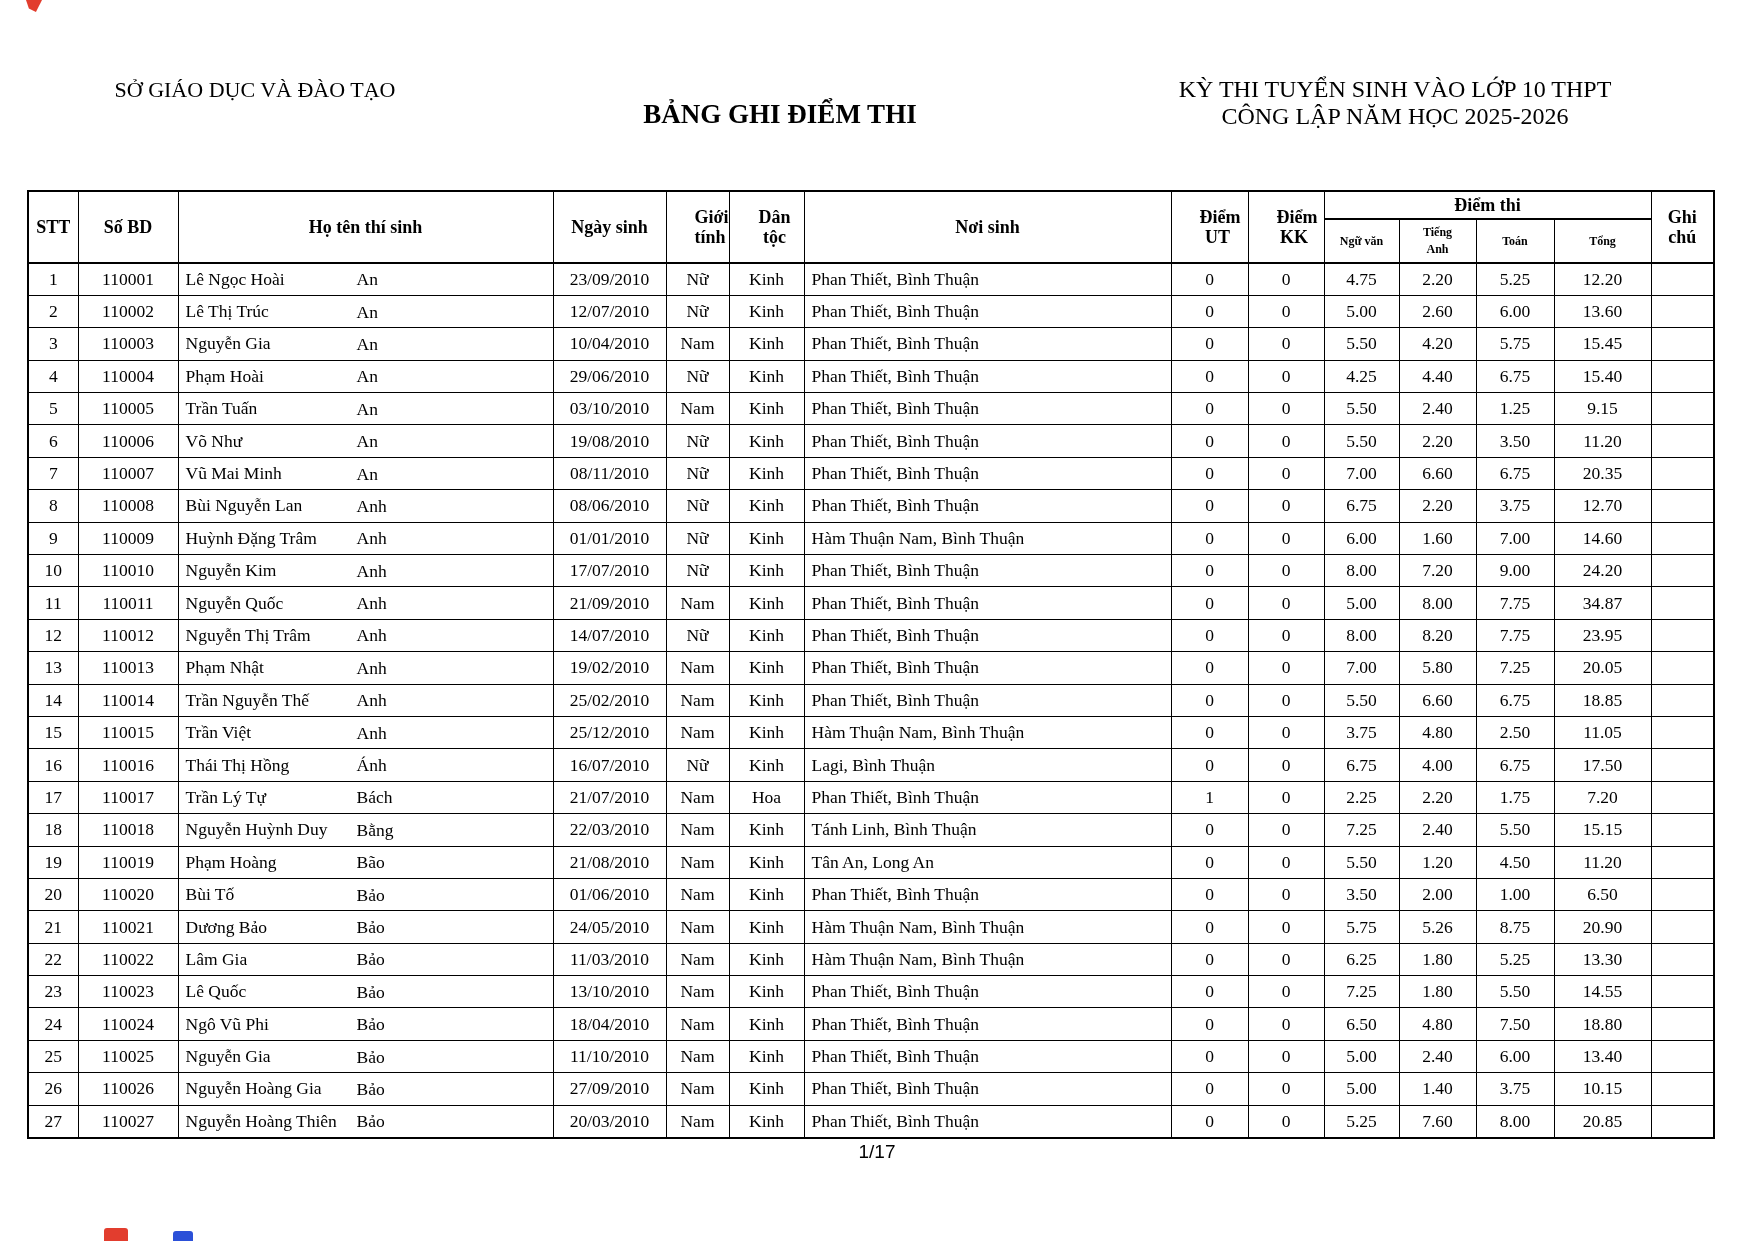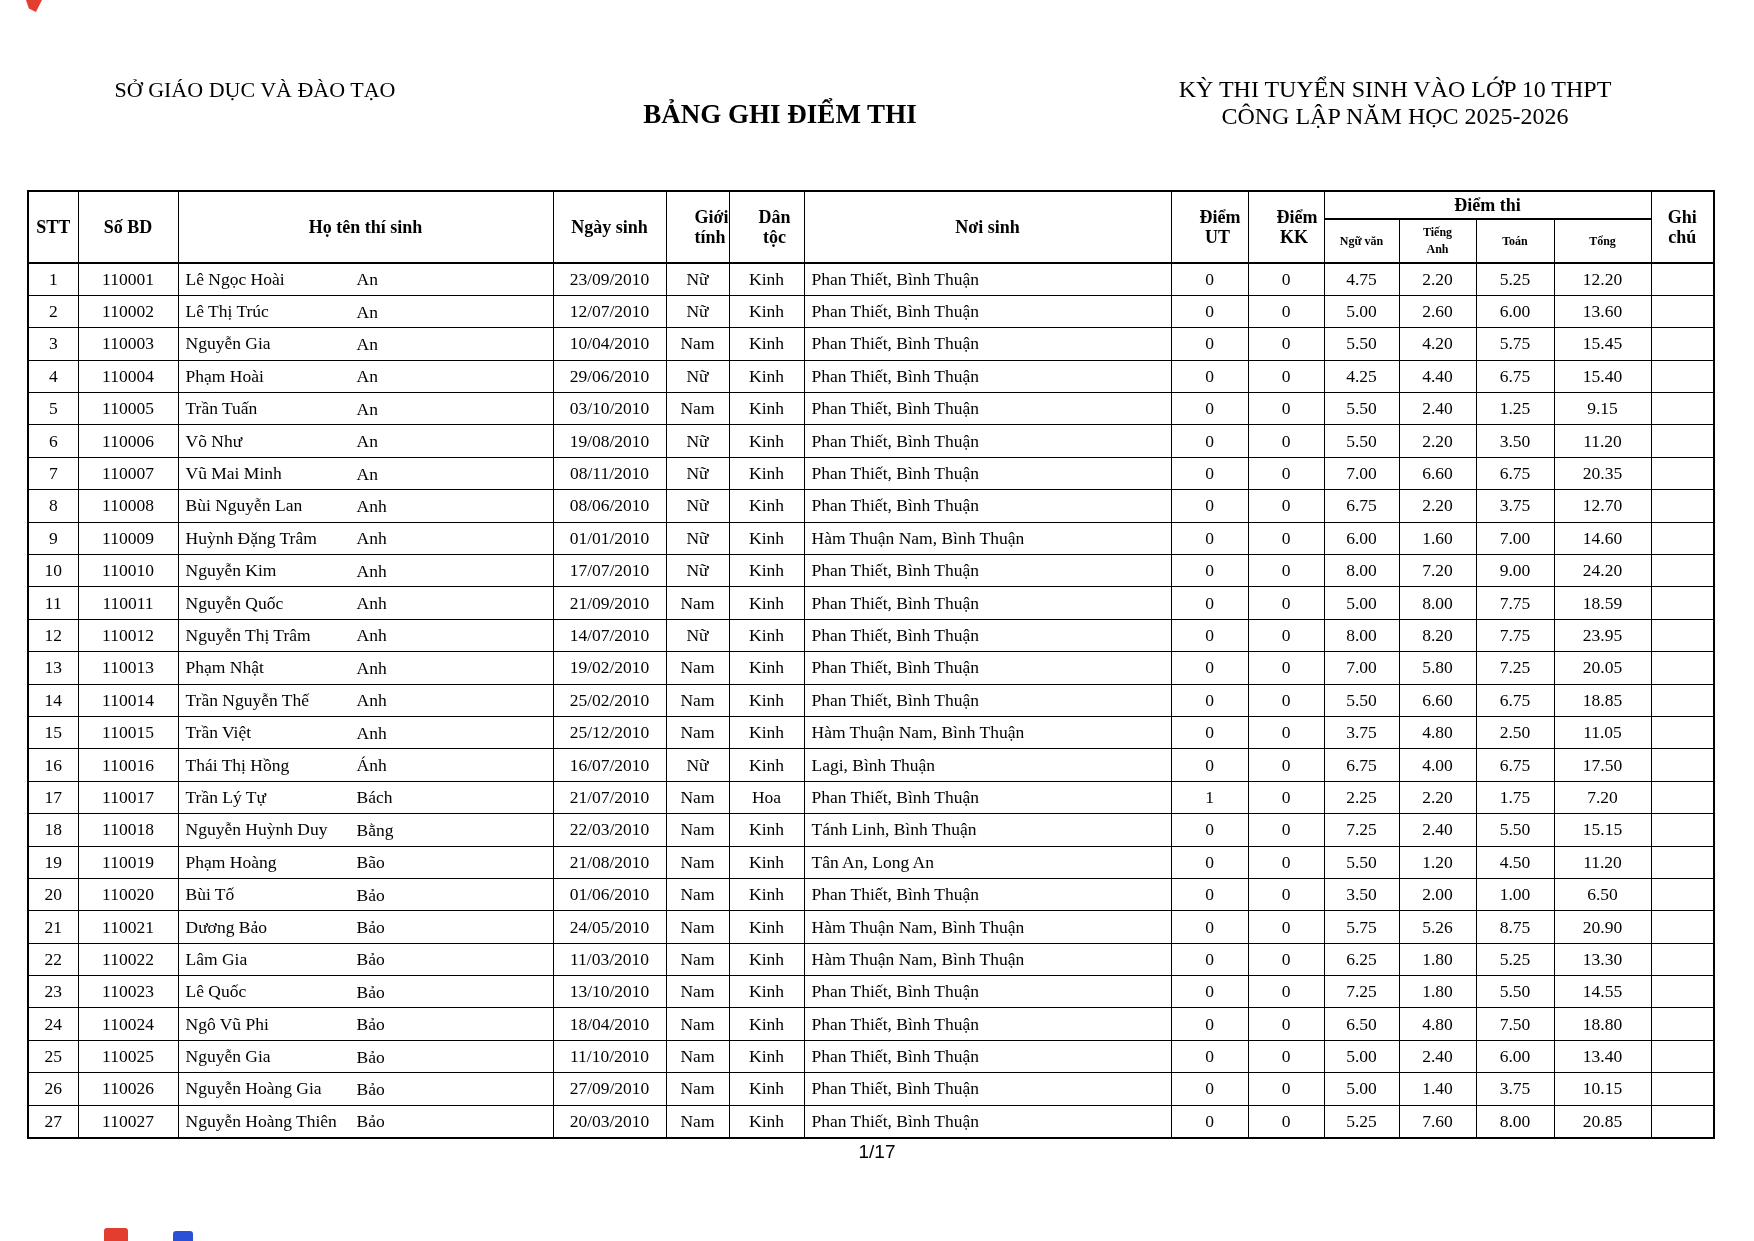--- a/index.html
+++ b/index.html
@@ -305,21 +305,21 @@
         <td class="c-name"><span class="ho">Nguyễn Quốc</span><span class="ten">Anh</span></td>
         <td class="c-center">21/09/2010</td>
         <td class="c-center">Nam</td>
         <td class="c-center">Kinh</td>
         <td class="c-left">Phan Thiết, Bình Thuận</td>
         <td class="c-center">0</td>
         <td class="c-center">0</td>
         <td class="c-center">5.00</td>
         <td class="c-center">8.00</td>
         <td class="c-center">7.75</td>
-        <td class="c-center">18.59</td>
+        <td class="c-center">34.87</td>
         <td class="c-center"></td>
       </tr>
       <tr>
         <td class="c-center">12</td>
         <td class="c-center">110012</td>
         <td class="c-name"><span class="ho">Nguyễn Thị Trâm</span><span class="ten">Anh</span></td>
         <td class="c-center">14/07/2010</td>
         <td class="c-center">Nữ</td>
         <td class="c-center">Kinh</td>
         <td class="c-left">Phan Thiết, Bình Thuận</td>

